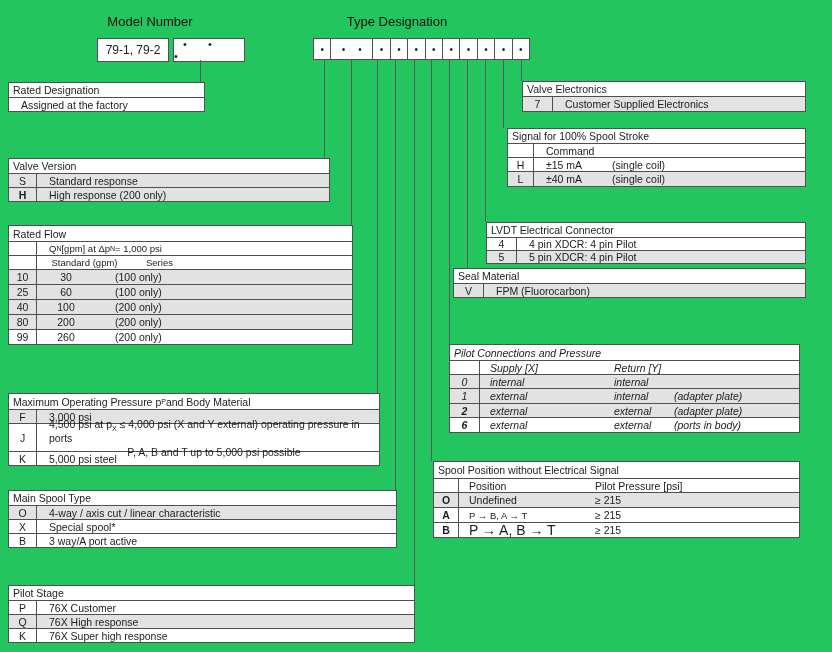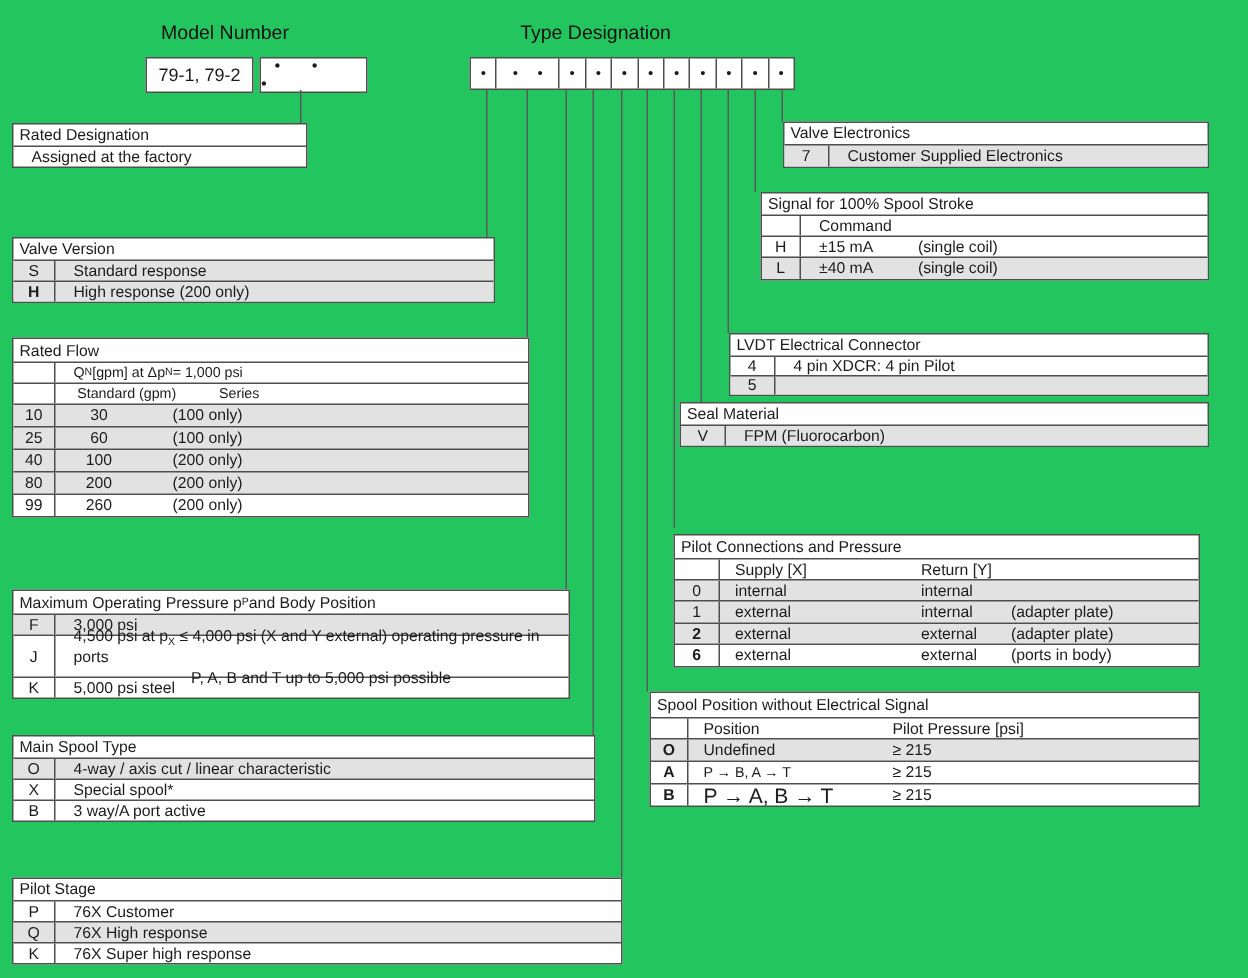--- a/index.html
+++ b/index.html
@@ -158,21 +158,21 @@
       <div class="code" style="width:28px;">99</div>
       <div style="width:58px;justify-content:center;">260</div>
       <div style="padding-left:20px;">(200 only)</div>
     </div>
   </div>
 
   <div class="tbl" style="left:8px;top:393px;width:372px;">
     <div class="t-title" style="height:15px;">
       <span>Maximum Operating Pressure p</span>
         <sub class="s">P</sub>
-        <span> and Body Position</span>
+        <span> and Body Material</span>
     </div>
     <div class="t-row shaded" style="height:14px;">
       <div class="code" style="width:28px;">F</div>
       <div class="padL" style="flex:1;">3,000 psi</div>
     </div>
     <div class="t-row" style="height:28px;">
       <div class="code" style="width:28px;">J</div>
       <div class="padL two-line" style="flex:1;">
         <div><span>4,500 psi at p</span><sub class="s">X</sub><span> ≤ 4,000 psi (X and Y external) operating pressure in ports</span></div>
         <div>P, A, B and T up to 5,000 psi possible</div>
@@ -243,32 +243,33 @@
   </div>
 
   <div class="tbl" style="left:486px;top:222px;width:320px;">
     <div class="t-title" style="height:14px;">LVDT Electrical Connector</div>
     <div class="t-row" style="height:13px;">
       <div class="code" style="width:30px;">4</div>
       <div class="padL" style="flex:1;">4 pin XDCR: 4 pin Pilot</div>
     </div>
     <div class="t-row shaded" style="height:13px;">
       <div class="code" style="width:30px;">5</div>
+      <div class="padL" style="flex:1;">5 pin XDCR: 4 pin Pilot</div>
     </div>
   </div>
 
   <div class="tbl" style="left:453px;top:268px;width:353px;">
     <div class="t-title" style="height:14px;">Seal Material</div>
     <div class="t-row shaded" style="height:14px;">
       <div class="code" style="width:30px;">V</div>
       <div class="padL" style="flex:1;">FPM (Fluorocarbon)</div>
     </div>
   </div>
 
-  <div class="tbl" style="left:449px;top:356px;width:351px;">
+  <div class="tbl" style="left:449px;top:344px;width:351px;font-style:italic;">
     <div class="t-title" style="height:15px;">Pilot Connections and Pressure</div>
     <div class="t-row" style="height:14px;">
       <div class="code" style="width:30px;"></div>
       <div style="width:134px;padding-left:10px;">Supply [X]</div>
       <div>Return [Y]</div>
     </div>
     <div class="t-row shaded" style="height:14px;">
       <div class="code" style="width:30px;">0</div>
       <div style="width:134px;padding-left:10px;">internal</div>
       <div style="width:60px;">internal</div>

